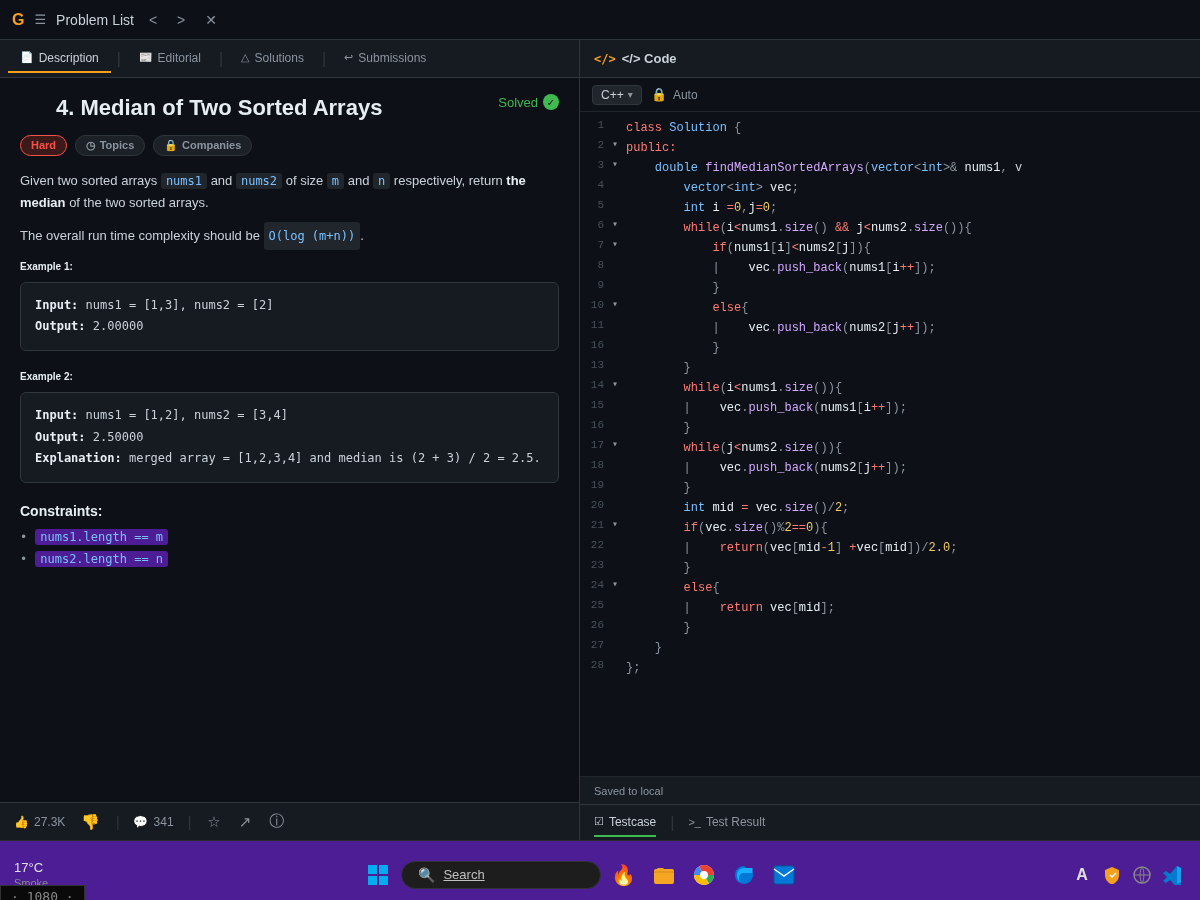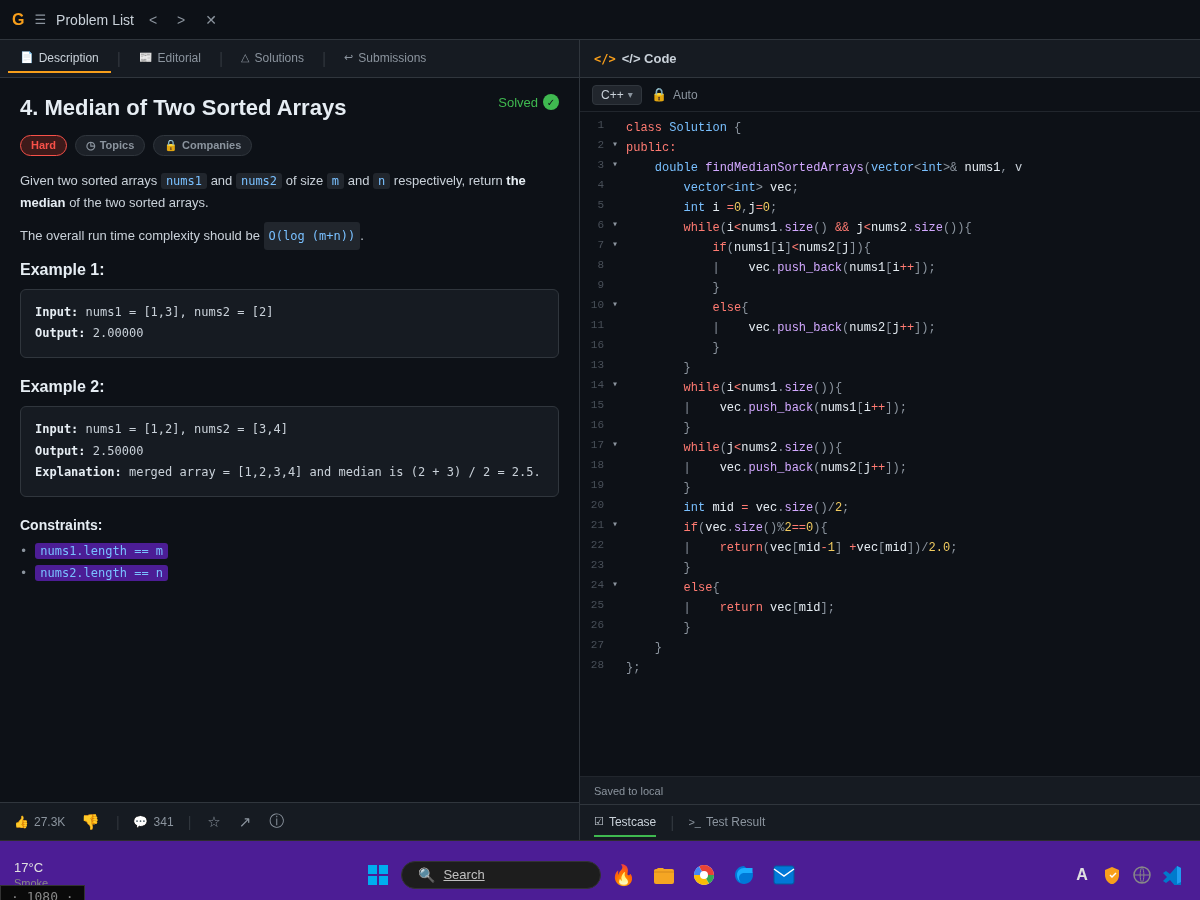--- a/index.html
+++ b/index.html
@@ -99,20 +99,21 @@
     }
     .problem-content::-webkit-scrollbar { width: 6px; }
     .problem-content::-webkit-scrollbar-track { background: #0d1117; }
     .problem-content::-webkit-scrollbar-thumb { background: #30363d; border-radius: 3px; }
 
     .problem-header {
       display: flex;
       justify-content: space-between;
       align-items: flex-start;
       margin-bottom: 12px;
+      margin-left: 36px;
     }
     .problem-title {
       font-size: 22px;
       font-weight: 700;
       color: #e6edf3;
       line-height: 1.3;
     }
     .solved-badge {
       display: flex;
       align-items: center;
@@ -194,21 +195,21 @@
       border-radius: 3px;
       font-family: 'Consolas', monospace;
       font-size: 12px;
       color: #79c0ff;
     }
 
     .example-block {
       margin-bottom: 20px;
     }
     .example-title {
-      font-size: 16px;
+      font-size: 10px;
       font-weight: 700;
       color: #e6edf3;
       margin-bottom: 10px;
     }
     .example-content {
       background: #161b22;
       border: 1px solid #30363d;
       border-radius: 6px;
       padding: 12px 14px;
       font-family: 'Consolas', monospace;

